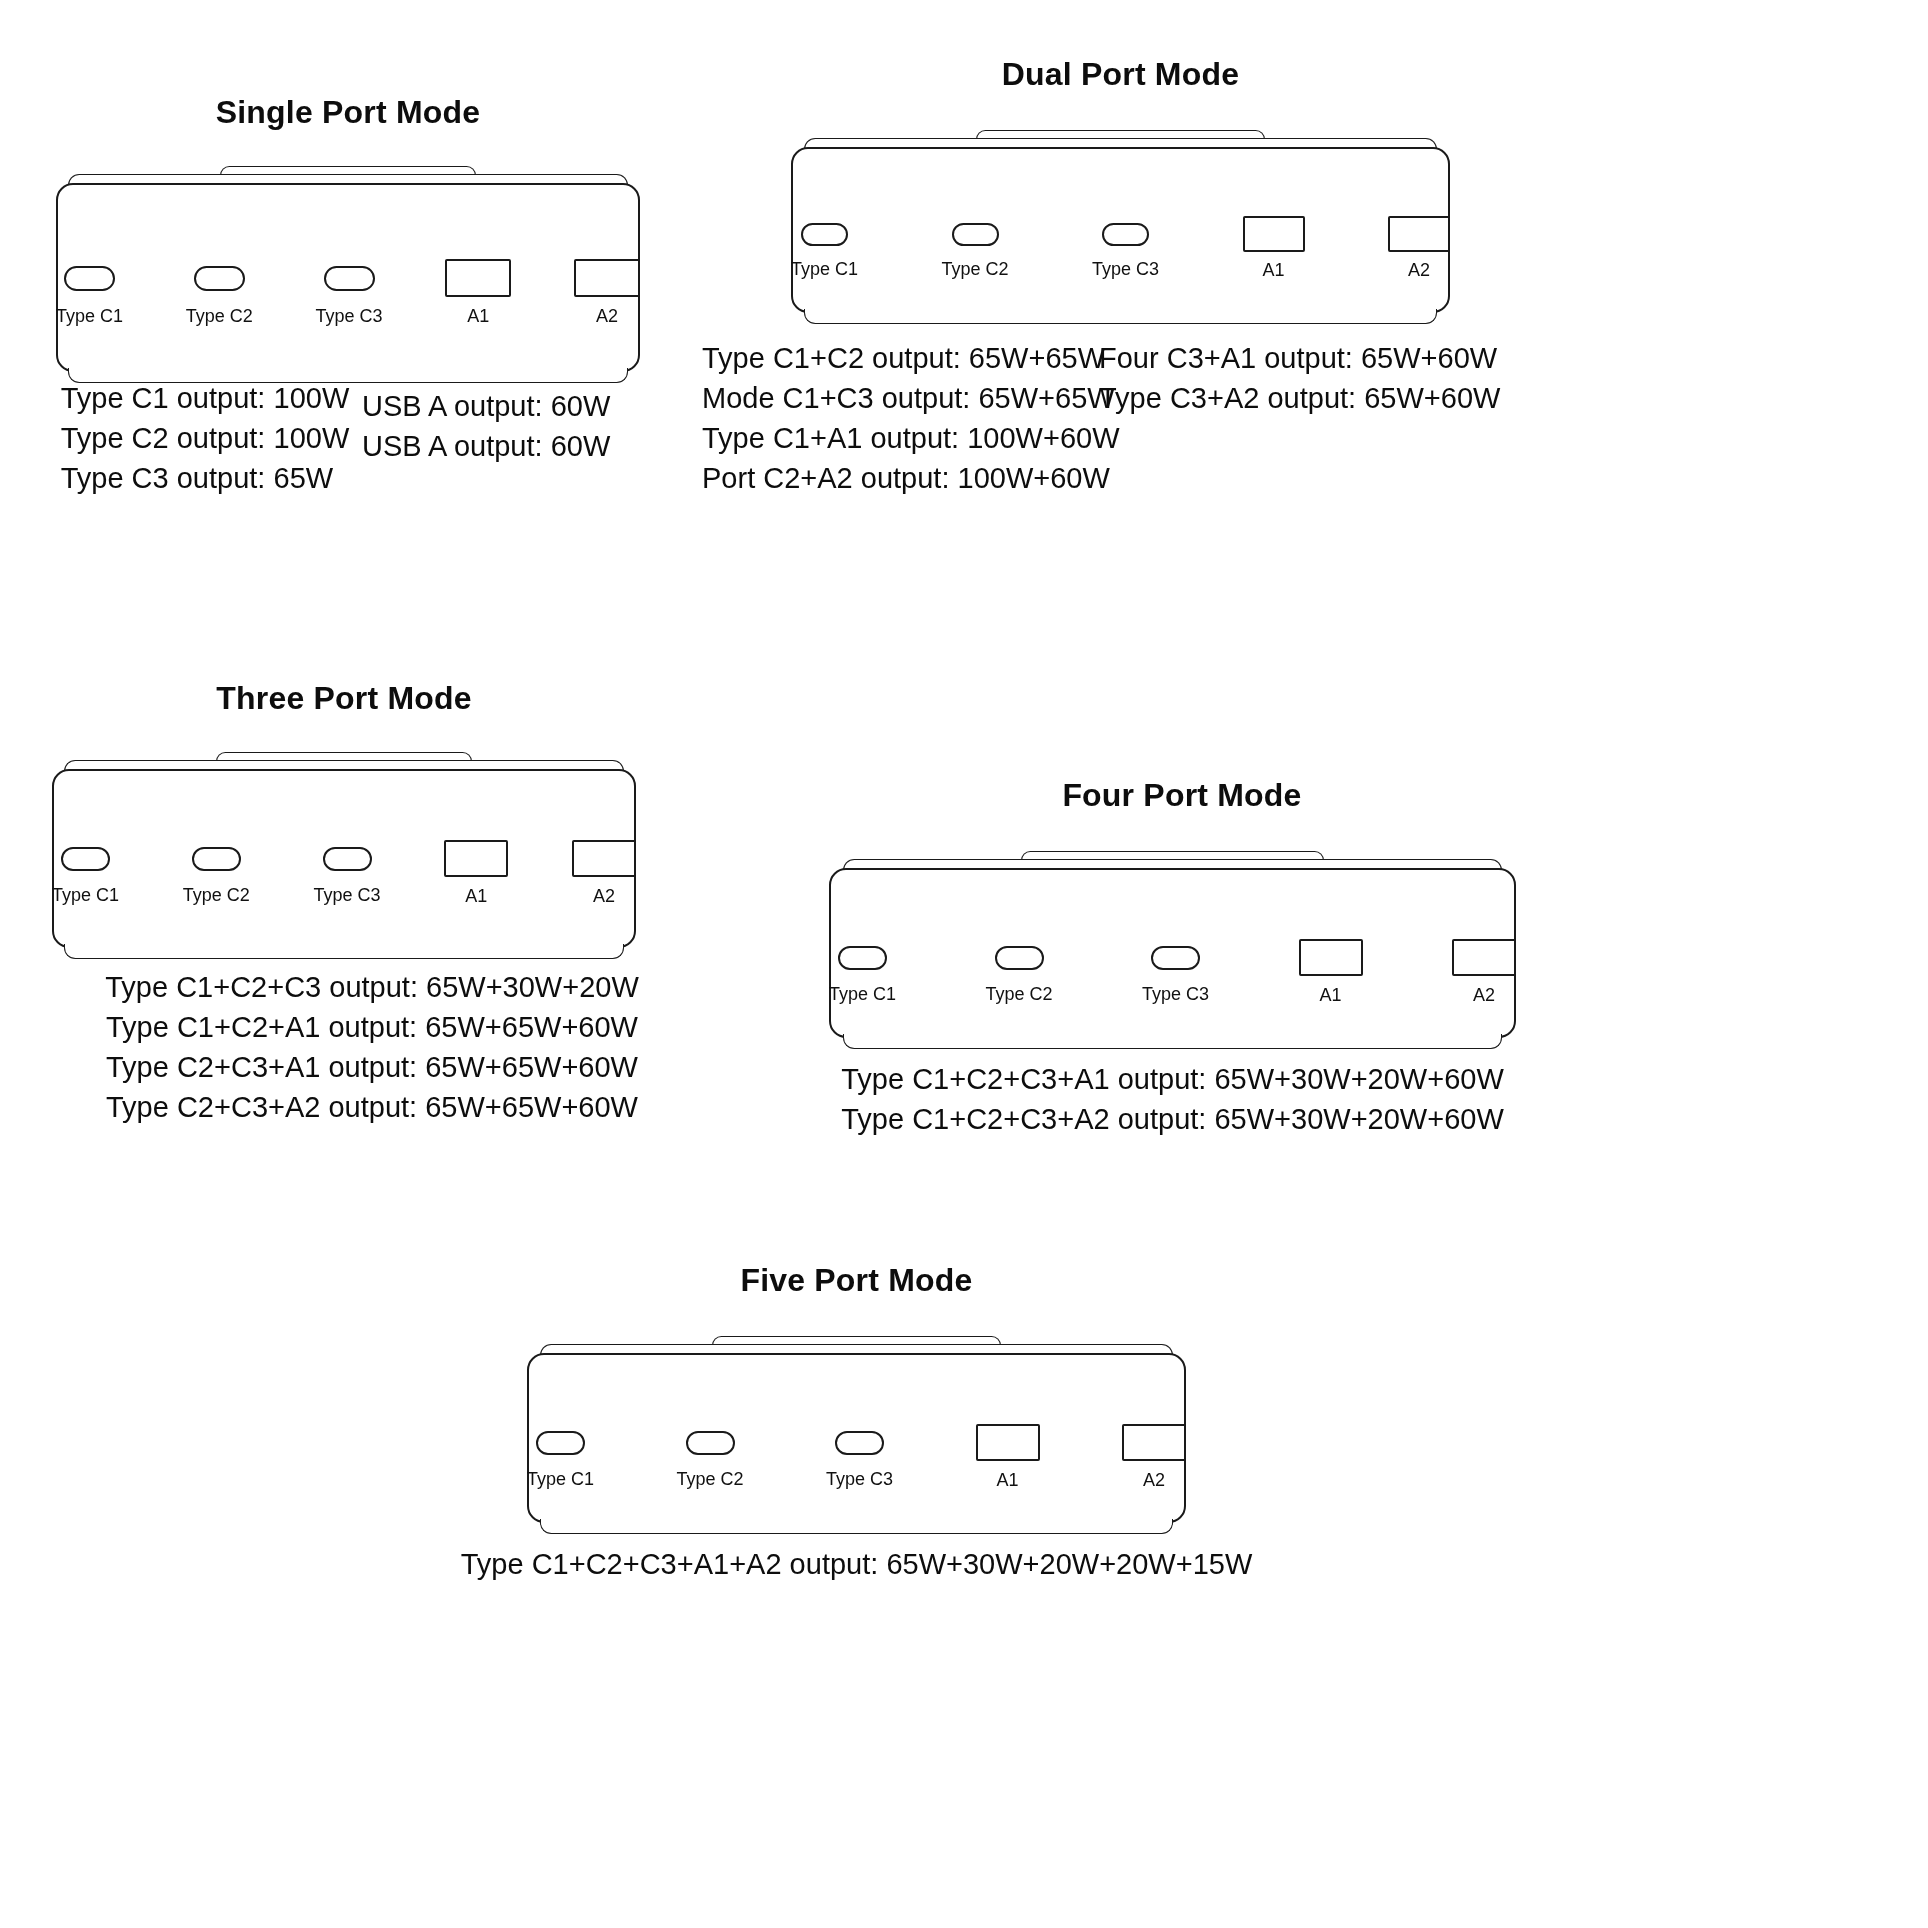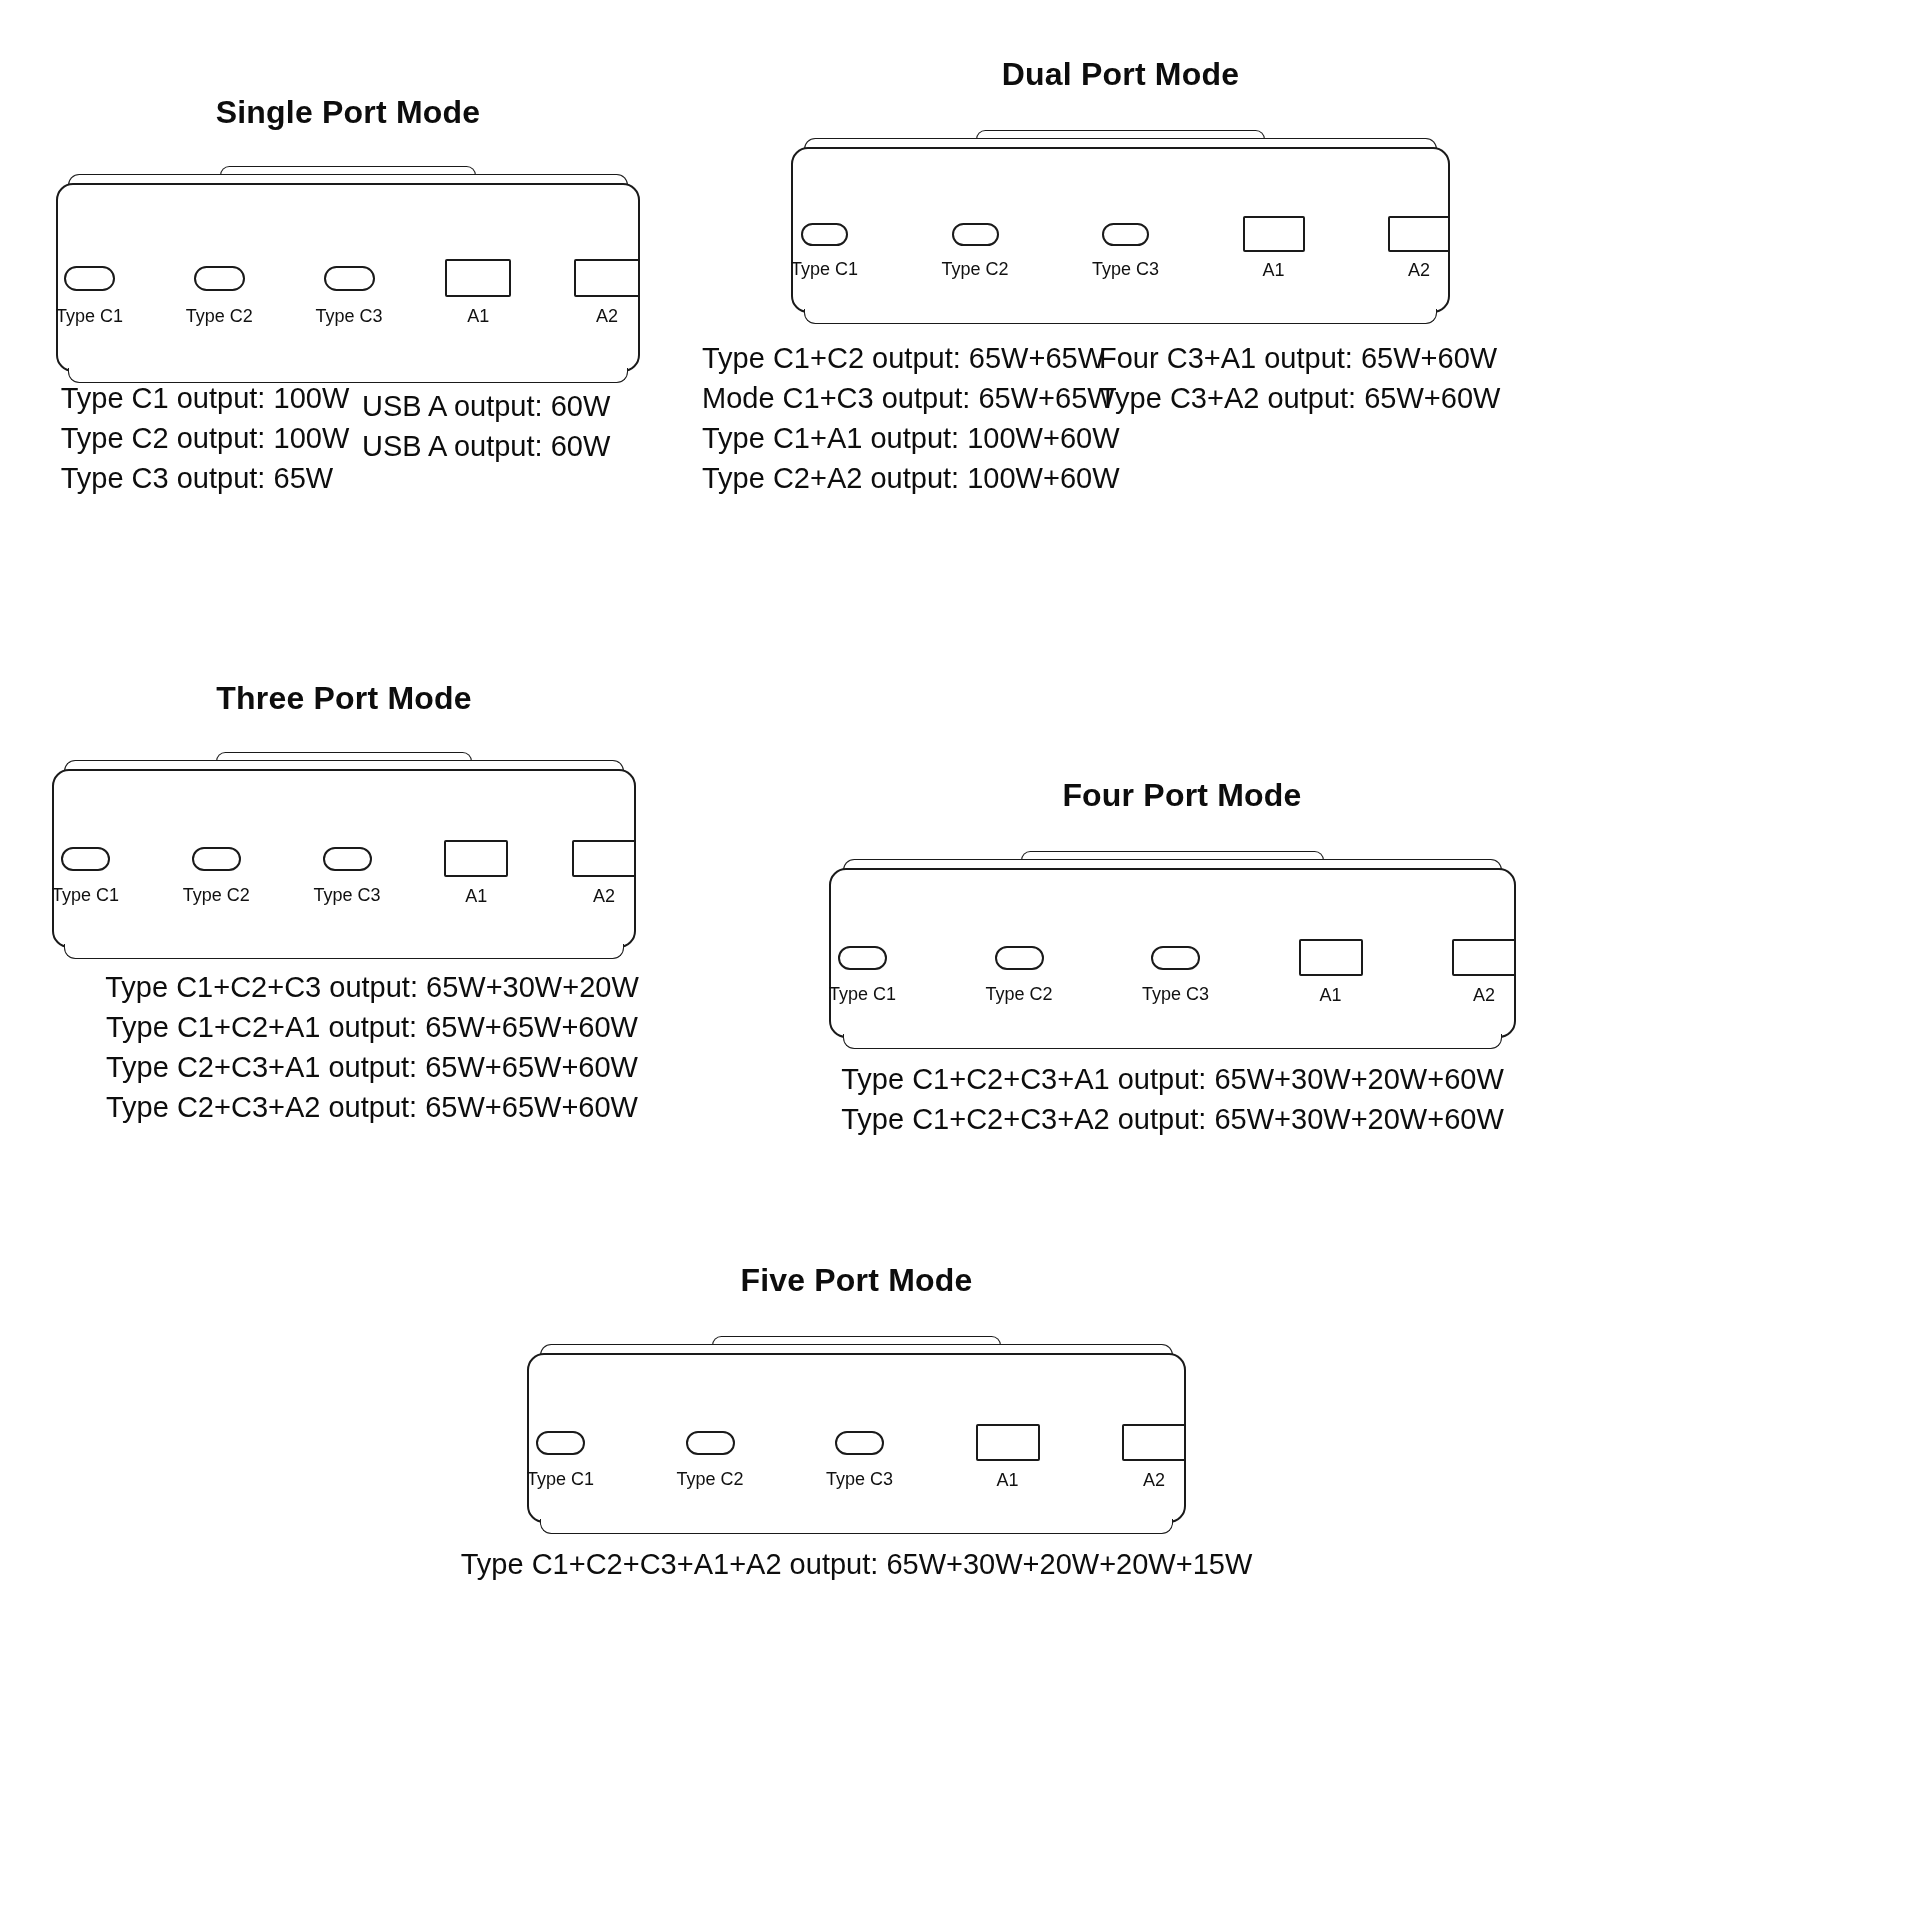--- a/index.html
+++ b/index.html
@@ -163,21 +163,21 @@
         <div class="port-a" style="width:62px;height:36px;margin-top:-6.6px;"></div>
         <div class="port-label" style="margin-top:7.5px;">A2</div>
       </div>
     </div>
   </div>
 
   <div class="spec-col" style="left:-89px;top:282px;">
     <div class="spec-line"><span>Type C1+C2 output: </span><b>65W+65W</b></div>
     <div class="spec-line"><span>Mode C1+C3 output: </span><b>65W+65W</b></div>
     <div class="spec-line"><span>Type C1+A1 output: </span><b>100W+60W</b></div>
-    <div class="spec-line"><span>Type C2+A2 output: </span><b>100W+60W</b></div>
+    <div class="spec-line"><span>Port C2+A2 output: </span><b>100W+60W</b></div>
   </div>
   <div class="spec-col" style="left:308px;top:282px;">
     <div class="spec-line"><span>Four C3+A1 output: </span><b>65W+60W</b></div>
     <div class="spec-line"><span>Type C3+A2 output: </span><b>65W+60W</b></div>
   </div>
 </div>
 
 <div class="section" style="left:52px;top:680px;width:584px;">
   <div class="mode-title">Three Port Mode</div>
 

